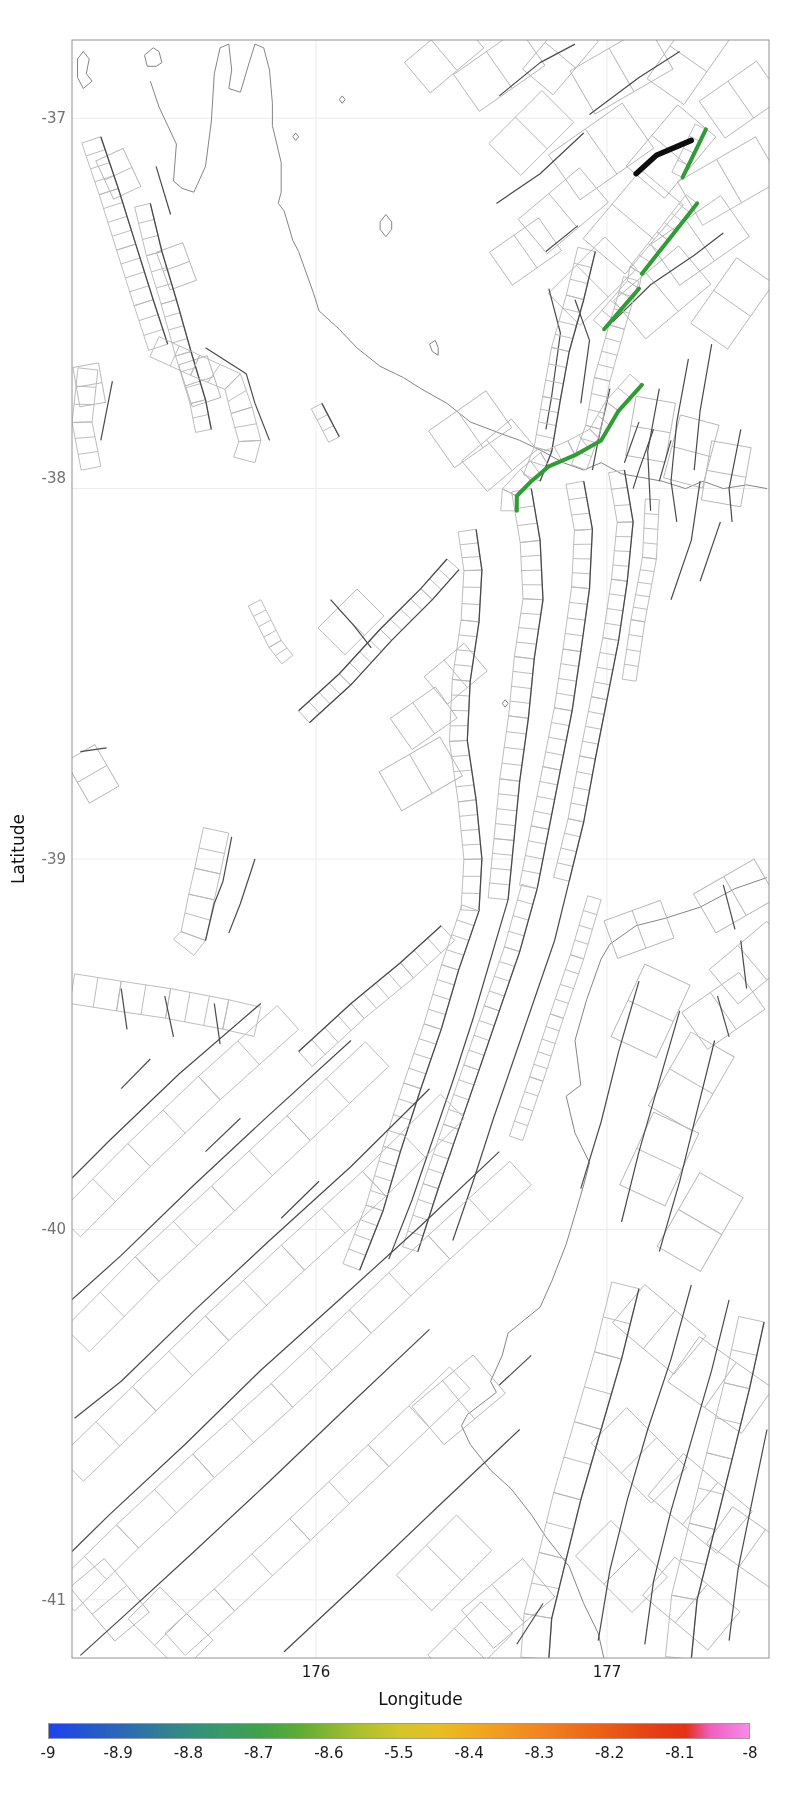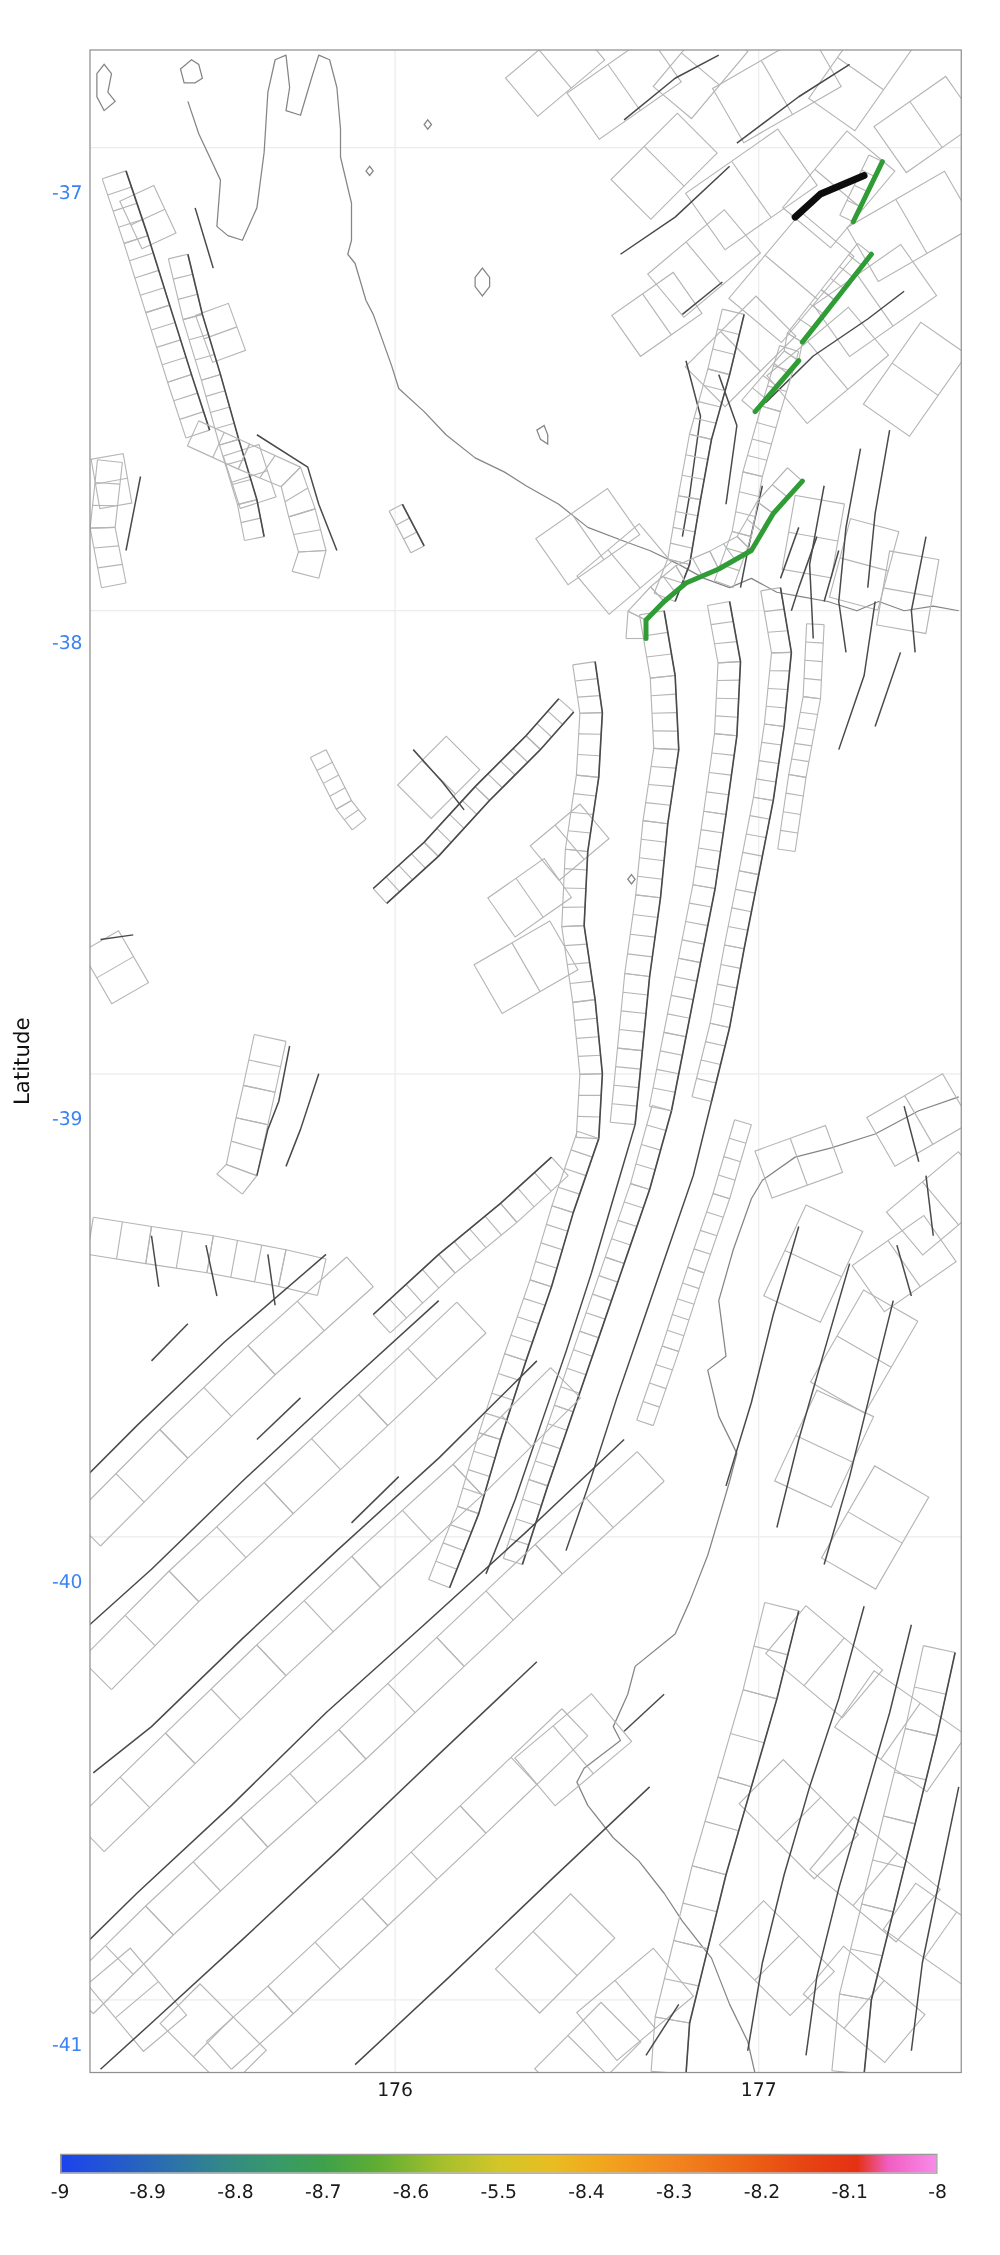--- a/index.html
+++ b/index.html
@@ -5,21 +5,21 @@
   html,body{margin:0;padding:0;background:#ffffff;}
   #fig{position:relative;width:800px;height:1804px;background:#ffffff;
        font-family:"DejaVu Sans","Liberation Sans",sans-serif;color:#111;overflow:hidden;}
   #map{position:absolute;left:0;top:0;}
   .title{position:absolute;left:72px;top:2px;width:697px;text-align:center;
          font-size:20px;font-weight:bold;color:#111;}
   .xlabel{position:absolute;left:72px;top:1689px;width:697px;text-align:center;font-size:17px;}
   .ylabel{position:absolute;left:18px;top:849px;transform:translate(-50%,-50%) rotate(-90deg);
           transform-origin:center;font-size:17px;white-space:nowrap;}
   .xtick{position:absolute;transform:translateX(-50%);font-size:15px;top:1663px;color:#1a1a1a;}
-  .ytick{position:absolute;right:734px;transform:translateY(-50%);font-size:15px;color:#3b82f6;white-space:nowrap;margin-top:36px;}
+  .ytick{position:absolute;right:734px;transform:translateY(-50%);font-size:15px;color:#737373;white-space:nowrap;}
   .cbar{position:absolute;left:48px;top:1723px;width:702px;height:16px;border:1px solid #999;box-sizing:border-box;}
   .cbtick{position:absolute;transform:translateX(-50%);font-size:15px;top:1744px;color:#1a1a1a;white-space:nowrap;}
   .cblabel{position:absolute;left:48px;top:1766px;width:702px;text-align:center;font-size:17px;}
 </style>
 </head>
 <body>
 
 <div id="fig">
   <svg id="map" width="800" height="1804">
       <defs>
@@ -910,20 +910,21 @@
         <polyline points="740.8,940.5 746.6,988.6" fill="none" stroke="#4a4a4a" stroke-width="1.2" stroke-linecap="butt" stroke-linejoin="round"></polyline>
         <polyline points="717.5,996.1 729.1,1036.8" fill="none" stroke="#4a4a4a" stroke-width="1.2" stroke-linecap="butt" stroke-linejoin="round"></polyline>
         <polyline points="705.9,129.3 682.6,177.4" fill="none" stroke="#2f9c35" stroke-width="4" stroke-linecap="round" stroke-linejoin="round"></polyline>
         <polyline points="697.1,203.4 668.1,240.4 641.9,273.7" fill="none" stroke="#2f9c35" stroke-width="4" stroke-linecap="round" stroke-linejoin="round"></polyline>
         <polyline points="639.0,288.6 604.1,329.3" fill="none" stroke="#2f9c35" stroke-width="4" stroke-linecap="round" stroke-linejoin="round"></polyline>
         <polyline points="641.9,384.9 618.6,410.8 601.1,440.4 575.0,455.2 548.8,466.4 531.3,481.2 516.8,496.0 516.8,510.8" fill="none" stroke="#2f9c35" stroke-width="4" stroke-linecap="round" stroke-linejoin="round"></polyline>
         <polyline points="636.1,173.7 656.4,155.2 691.3,140.4" fill="none" stroke="#0d0d0d" stroke-width="5.5" stroke-linecap="round" stroke-linejoin="round"></polyline>
       </g>
       <rect x="72" y="40" width="697" height="1618" fill="none" stroke="#909090" stroke-width="1"></rect>
     </svg>
+  <div class="xlabel">Longitude</div>
   <div class="ylabel">Latitude</div>
   <div id="xticks">
       <div class="xtick" style="left: 316.066px; text-align: right;">176</div>
       <div class="xtick" style="left: 606.968px;">177</div>
     </div>
   <div id="yticks">
       <div class="ytick" style="top: 118.159px;">-37</div>
       <div class="ytick" style="top: 478px;">-38</div>
       <div class="ytick" style="top: 859.001px;">-39</div>
       <div class="ytick" style="top: 1229.42px;">-40</div>

